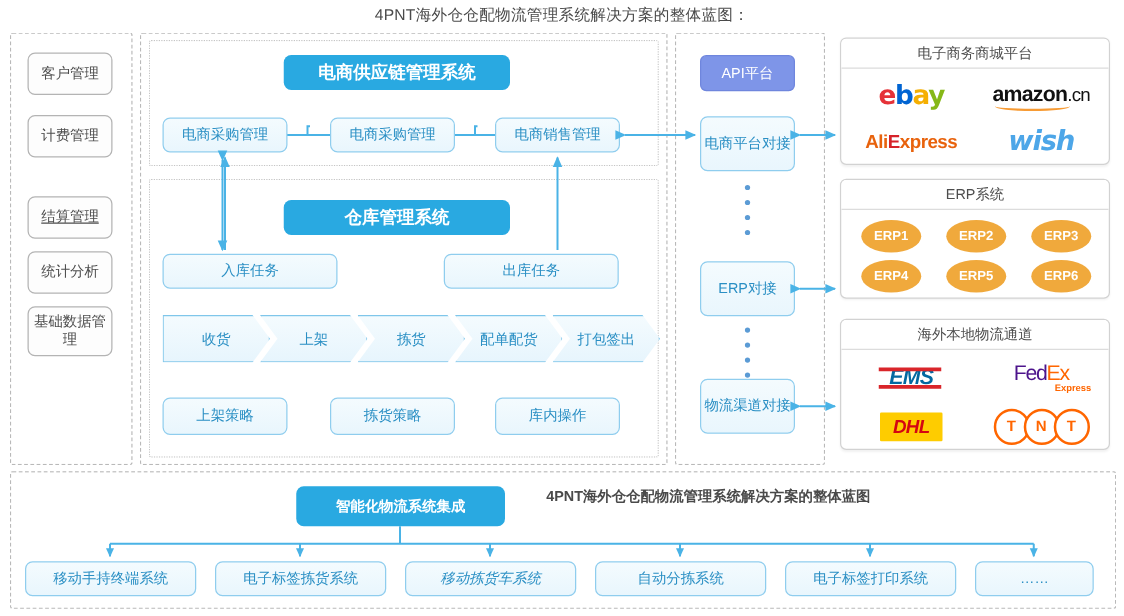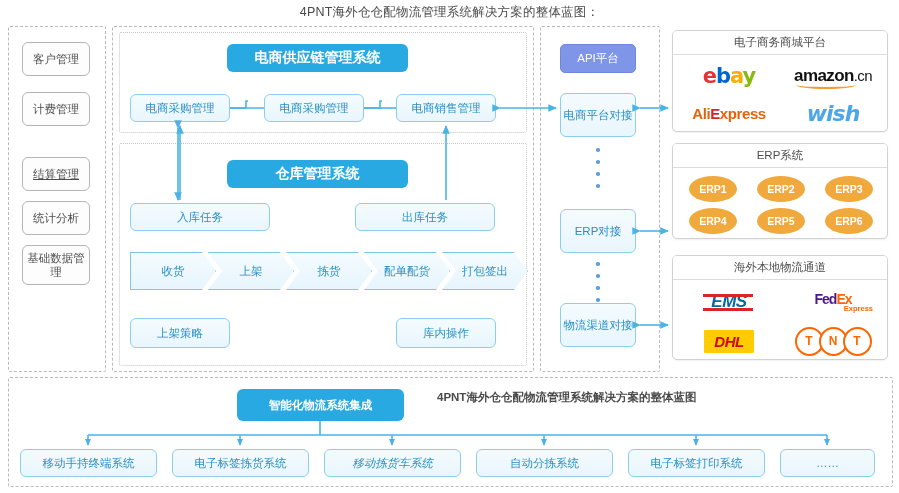--- a/index.html
+++ b/index.html
@@ -98,21 +98,21 @@
   .ebay{font-family:"DejaVu Sans",sans-serif;font-weight:bold;font-size:21px;letter-spacing:-1px;}
   .ebay .e{color:#e53238;}.ebay .b{color:#0064d2;}.ebay .a{color:#f5af02;}.ebay .y{color:#86b817;}
   .amz{font-family:"Liberation Sans",sans-serif;font-weight:bold;font-size:17px;color:#111;letter-spacing:-.6px;position:relative;}
   .amz .cn{font-weight:normal;font-size:15px;}
   .amz .smile{position:absolute;left:2px;right:16px;bottom:-3px;height:6px;border-bottom:2.4px solid #f79b34;border-radius:0 0 50% 50%;}
   .alix{font-family:"Liberation Sans",sans-serif;font-weight:bold;font-size:15px;letter-spacing:-.4px;}
   .alix .o{color:#e8620c;}.alix .r{color:#d6232a;}
   .wish{font-family:"DejaVu Sans",sans-serif;font-weight:bold;font-size:22px;color:#4da6e8;letter-spacing:-1px;font-style:italic;text-align:right;}
   .ems{font-family:"Liberation Sans",sans-serif;font-weight:bold;font-style:italic;font-size:17px;color:#0369a1;letter-spacing:-.5px;position:relative;}
   .ems .bar{position:absolute;height:3px;background:#d9252a;left:-8px;right:-6px;}
-  .fedex{font-family:"Liberation Sans",sans-serif;font-weight:bold;font-size:14px;letter-spacing:-1px;}
+  .fedex{font-family:"Liberation Sans",sans-serif;font-weight:normal;font-size:17px;letter-spacing:-1px;}
   .fedex .fed{color:#4d148c;}.fedex .ex{color:#ff6600;}
   .fedex-sub{font-size:7.5px;color:#ff6600;text-align:right;margin-top:-3px;font-weight:bold;}
   .dhl{background:#fecc00;padding:3px 10px;border-radius:1px;
        font-family:"Liberation Sans",sans-serif;font-weight:bold;font-style:italic;
        font-size:15px;color:#d40511;letter-spacing:-.5px;}
   .tnt{display:flex;}
   .tnt span{width:25px;height:25px;border-radius:50%;border:2.5px solid #ff6600;color:#ff6600;
             font-weight:bold;font-size:12px;display:flex;align-items:center;justify-content:center;
             background:#fff;margin-left:-5px;}
   .tnt span:first-child{margin-left:0;}
@@ -146,20 +146,21 @@
   <div class="lbox" style="left:130px;top:203px;width:140px;height:28px;">入库任务</div>
   <div class="lbox" style="left:355px;top:203px;width:140px;height:28px;">出库任务</div>
 
   <div class="chev first" style="left:130px;top:252px;width:86px;">收货</div>
   <div class="chev" style="left:208px;top:252px;width:86px;">上架</div>
   <div class="chev" style="left:286px;top:252px;width:86px;">拣货</div>
   <div class="chev" style="left:364px;top:252px;width:86px;">配单配货</div>
   <div class="chev" style="left:442px;top:252px;width:86px;">打包签出</div>
 
   <div class="lbox" style="left:130px;top:318px;width:100px;height:30px;">上架策略</div>
+  <div class="lbox" style="left:264px;top:318px;width:100px;height:30px;">拣货策略</div>
   <div class="lbox" style="left:396px;top:318px;width:100px;height:30px;">库内操作</div>
 
   <div class="dash-box" id="api-box"></div>
   <div class="purplebar" style="left:560px;top:44px;width:76px;height:29px;">API平台</div>
 
   <div class="lbox" style="left:560px;top:93px;width:76px;height:44px;">电商平台对接</div>
   <div class="lbox" style="left:560px;top:209px;width:76px;height:44px;">ERP对接</div>
   <div class="lbox" style="left:560px;top:303px;width:76px;height:44px;">物流渠道对接</div>
 
   <div class="panel" style="left:672px;top:30px;width:216px;height:102px;">

